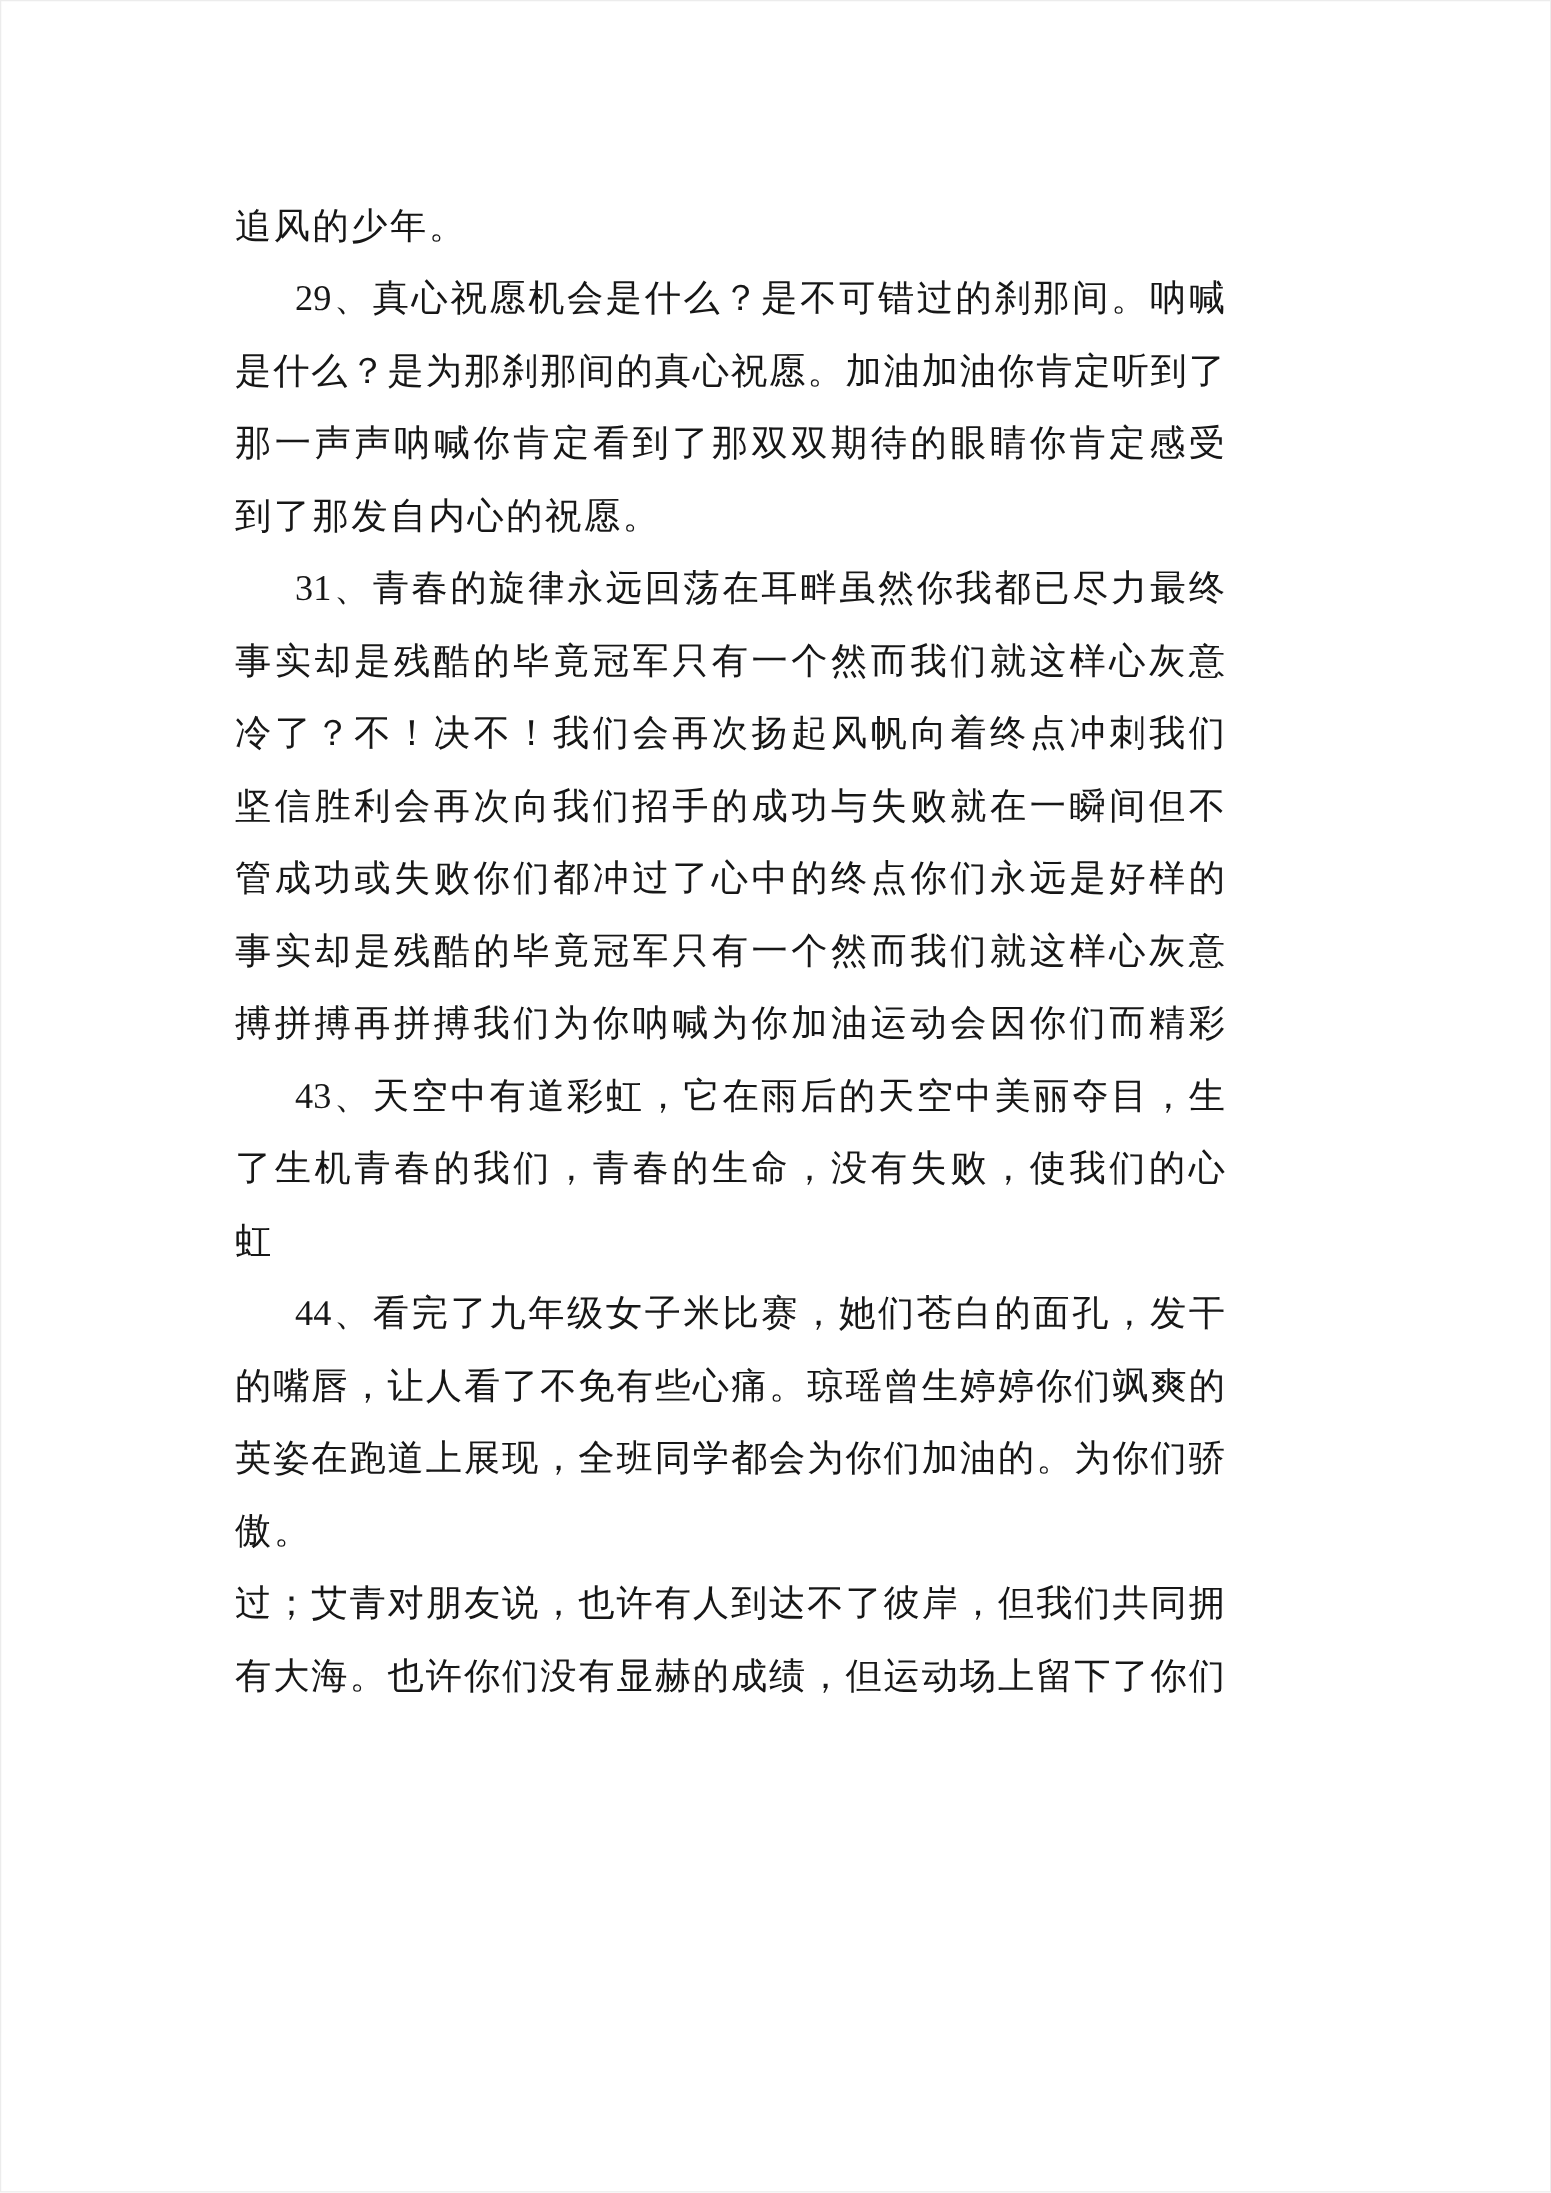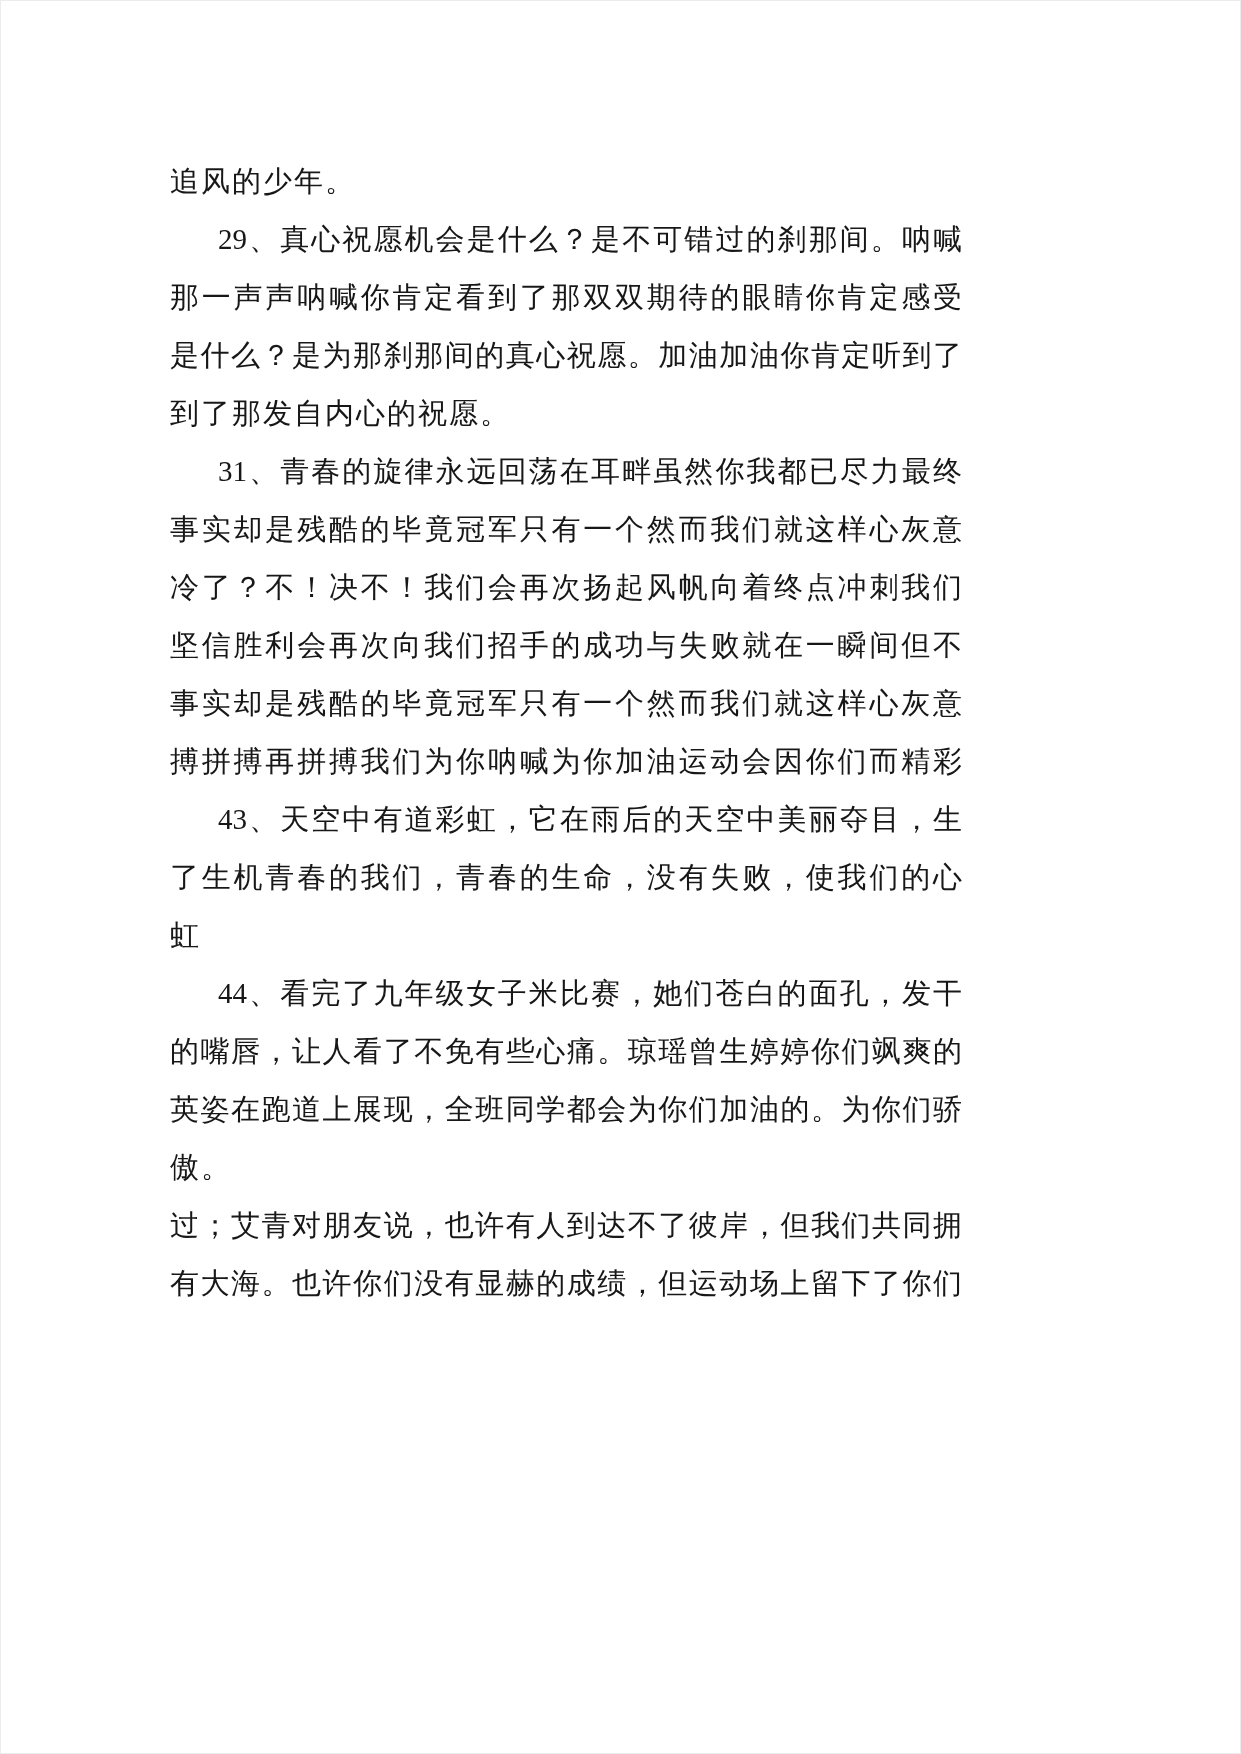--- a/index.html
+++ b/index.html
@@ -13,21 +13,21 @@
     height: 1754px;
     margin: 0 auto;
     background: #ffffff;
     box-shadow: inset 0 0 0 1px #ececec;
     overflow: hidden;
     font-family: "Liberation Serif", "DejaVu Serif", serif;
     color: #171717;
   }
   .content {
     position: absolute;
-    left: 170px;
+    left: 188px;
     top: 152px;
     width: 792px;
   }
   .line {
     font-size: 29px;
     line-height: 58px;
     height: 58px;
     overflow: hidden;
     text-align: justify;
     
@@ -48,29 +48,30 @@
 </head>
 <body>
 
 <div class="page">
   <div class="content">
       <div>
         <div class="line short">追风的少年。</div>
       </div>
       <div>
         <div class="line indent">29、真心祝愿机会是什么？是不可错过的刹那间。呐喊</div>
+        <div class="line">是什么？是为那刹那间的真心祝愿。加油加油你肯定听到了</div>
         <div class="line">那一声声呐喊你肯定看到了那双双期待的眼睛你肯定感受</div>
-        <div class="line">是什么？是为那刹那间的真心祝愿。加油加油你肯定听到了</div>
         <div class="line short">到了那发自内心的祝愿。</div>
       </div>
       <div>
         <div class="line indent">31、青春的旋律永远回荡在耳畔虽然你我都已尽力最终</div>
         <div class="line">事实却是残酷的毕竟冠军只有一个然而我们就这样心灰意</div>
         <div class="line">冷了？不！决不！我们会再次扬起风帆向着终点冲刺我们</div>
         <div class="line">坚信胜利会再次向我们招手的成功与失败就在一瞬间但不</div>
+        <div class="line">管成功或失败你们都冲过了心中的终点你们永远是好样的</div>
         <div class="line">事实却是残酷的毕竟冠军只有一个然而我们就这样心灰意</div>
         <div class="line">搏拼搏再拼搏我们为你呐喊为你加油运动会因你们而精彩</div>
       </div>
       <div>
         <div class="line indent">43、天空中有道彩虹，它在雨后的天空中美丽夺目，生</div>
         <div class="line">了生机青春的我们，青春的生命，没有失败，使我们的心</div>
         <div class="line short">虹</div>
       </div>
       <div>
         <div class="line indent">44、看完了九年级女子米比赛，她们苍白的面孔，发干</div>

